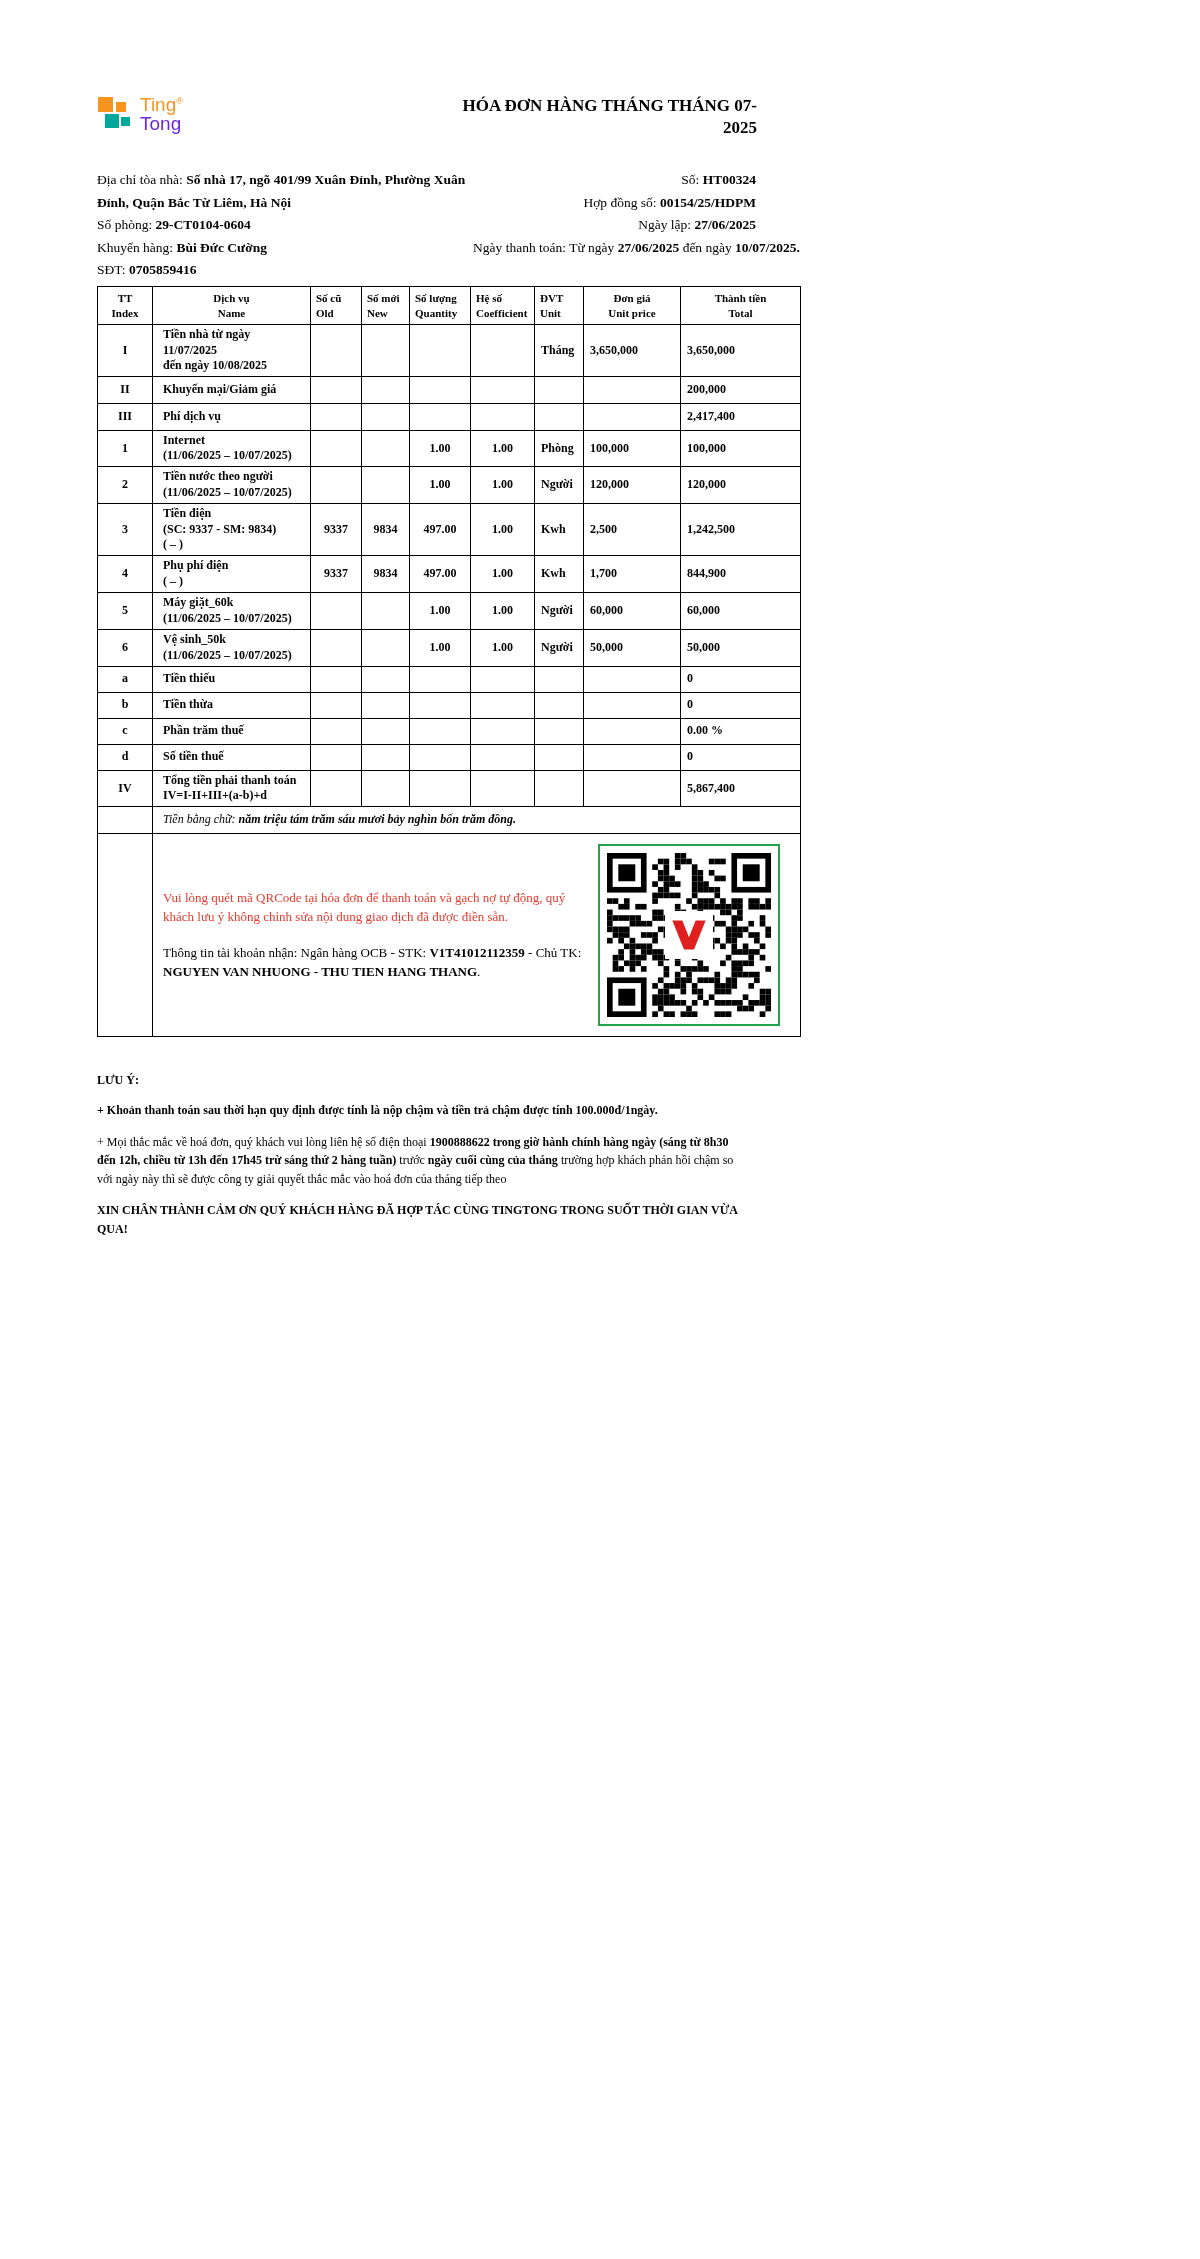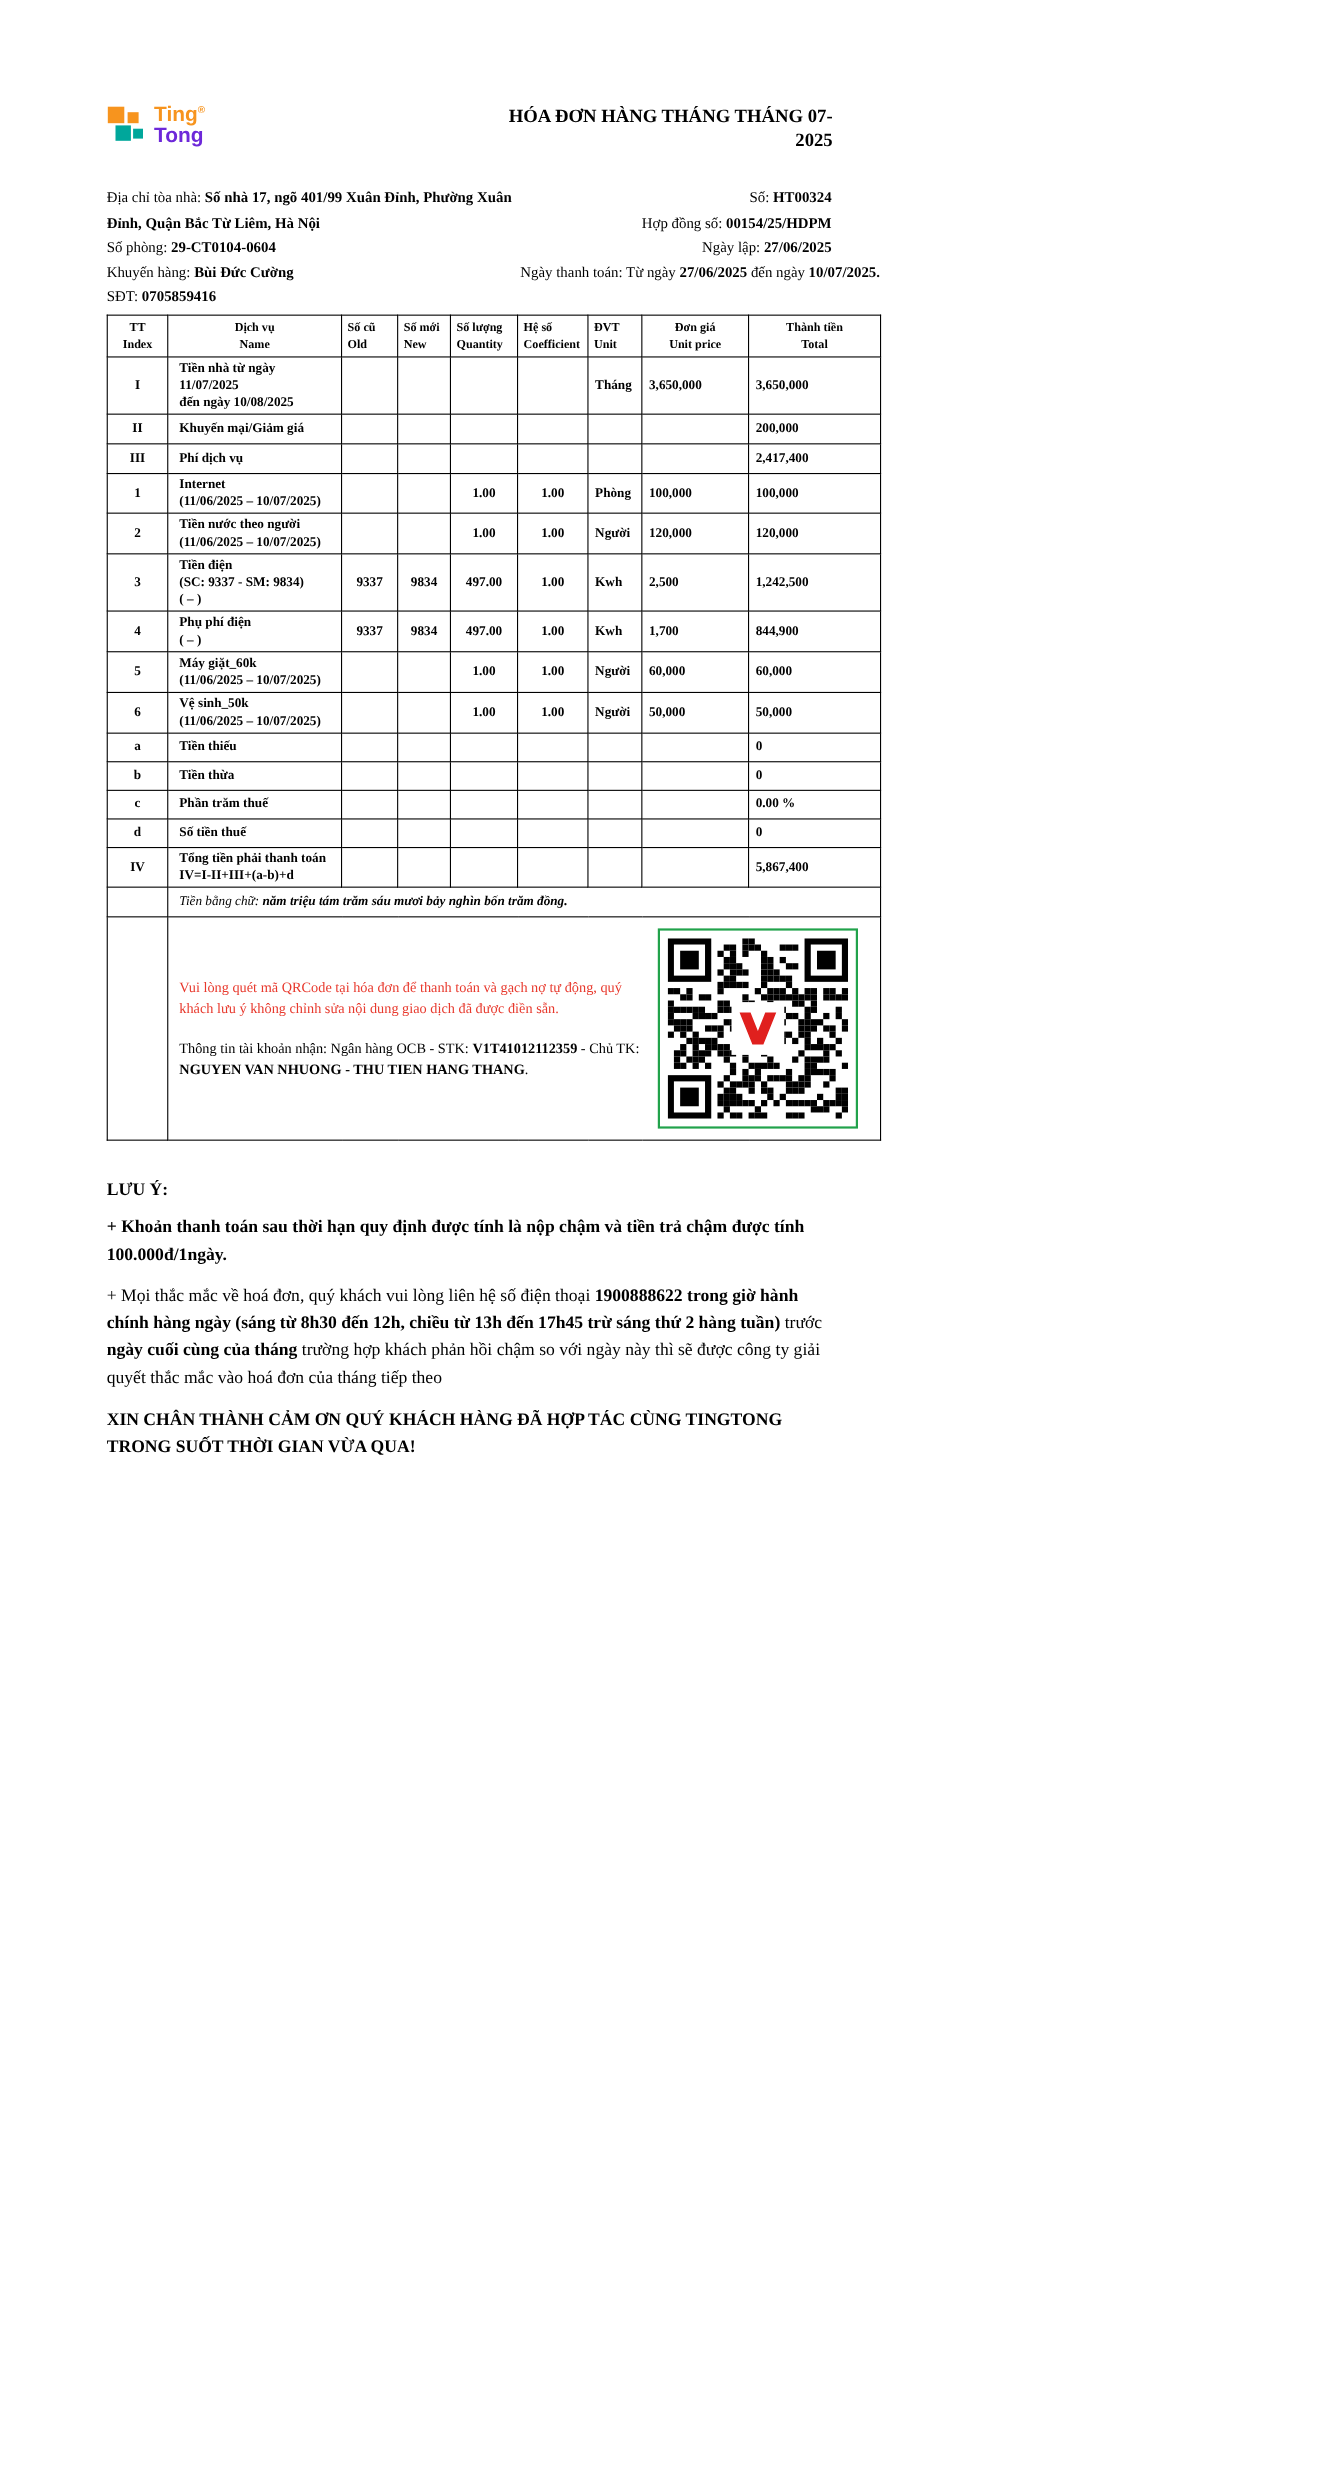--- a/index.html
+++ b/index.html
@@ -5,21 +5,21 @@
   *{margin:0;padding:0;box-sizing:border-box}
   html,body{background:#fff}
   body{width:1200px;height:2259px;position:relative;font-family:"Liberation Serif","DejaVu Serif",serif;color:#000;font-size:13.5px}
   .page{position:absolute;left:97px;top:95px;width:703px}
 
   
   .header{display:flex;justify-content:space-between;align-items:flex-start;height:54px}
   .logo{display:flex;align-items:center;gap:7px}
   .logo-icon{position:relative;width:36px;height:36px}
   .logo-icon span{position:absolute;display:block}
-  .logo-text{font-family:"Liberation Sans","DejaVu Sans",sans-serif;font-weight:bold;font-size:19px;line-height:1.0}
+  .logo-text{font-family:"Liberation Sans","DejaVu Sans",sans-serif;font-weight:normal;font-size:19px;line-height:1.0}
   .ting{color:#F7941E}
   .tong{color:#6d28d9}
   .reg{font-size:9px;vertical-align:super}
   .title{width:350px;text-align:right;font-weight:bold;font-size:17px;line-height:1.3;padding-right:43px}
 
   
   .info{position:relative;margin-top:20px;height:113px}
   .info-line{line-height:22.5px}
   .info-right{position:absolute;right:0;top:0;text-align:right}
   .pad-r{padding-right:44px}
@@ -46,21 +46,21 @@
   .qr-flex{display:flex;align-items:center;padding:10px 20px 10px 10px}
   .qr-text{flex:1;padding-right:14px;font-size:13px;line-height:1.5;font-weight:normal}
   .red-notice{color:#E8392D;margin-bottom:16px}
   .acct{font-weight:normal}
   .qr-box{position:relative;width:182px;height:182px;border:2px solid #21A24B;background:#fff;padding:7px;flex:0 0 auto}
   .qr-box > svg{display:block;width:164px;height:164px}
   .qr-v{position:absolute;left:50%;top:50%;transform:translate(-50%,-50%);width:48px;height:48px;background:#fff;display:flex;align-items:center;justify-content:center}
   .qr-v svg{width:40px;height:40px;display:block}
 
   
-  .footer{margin-top:36px;font-size:16px}
+  .footer{margin-top:36px;font-size:12px}
   .ftitle{font-weight:bold;margin-bottom:13px}
   .note1{font-weight:bold;margin-bottom:13px;line-height:1.55}
   .note2{width:652px;margin-bottom:13px;line-height:1.55}
   .thanks{font-weight:bold;width:660px;line-height:1.55}
 </style>
 </head>
 <body>
 
 <div class="page">
 

